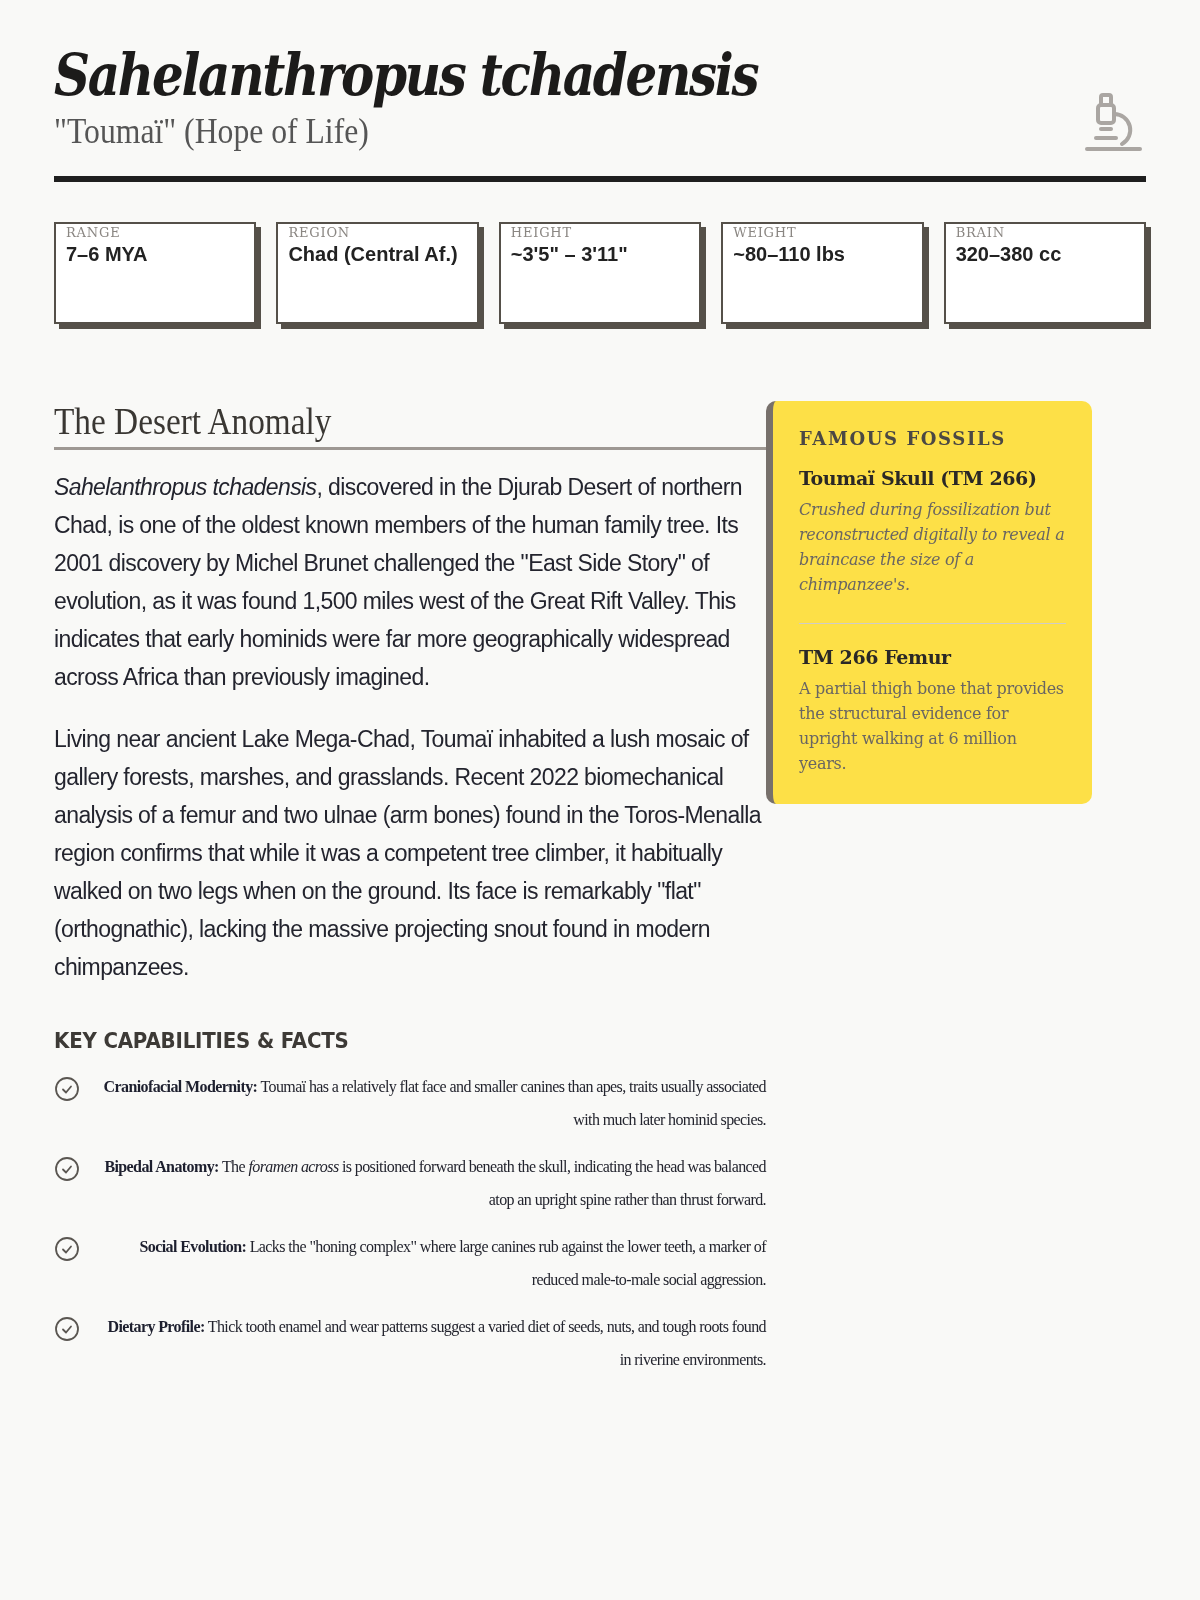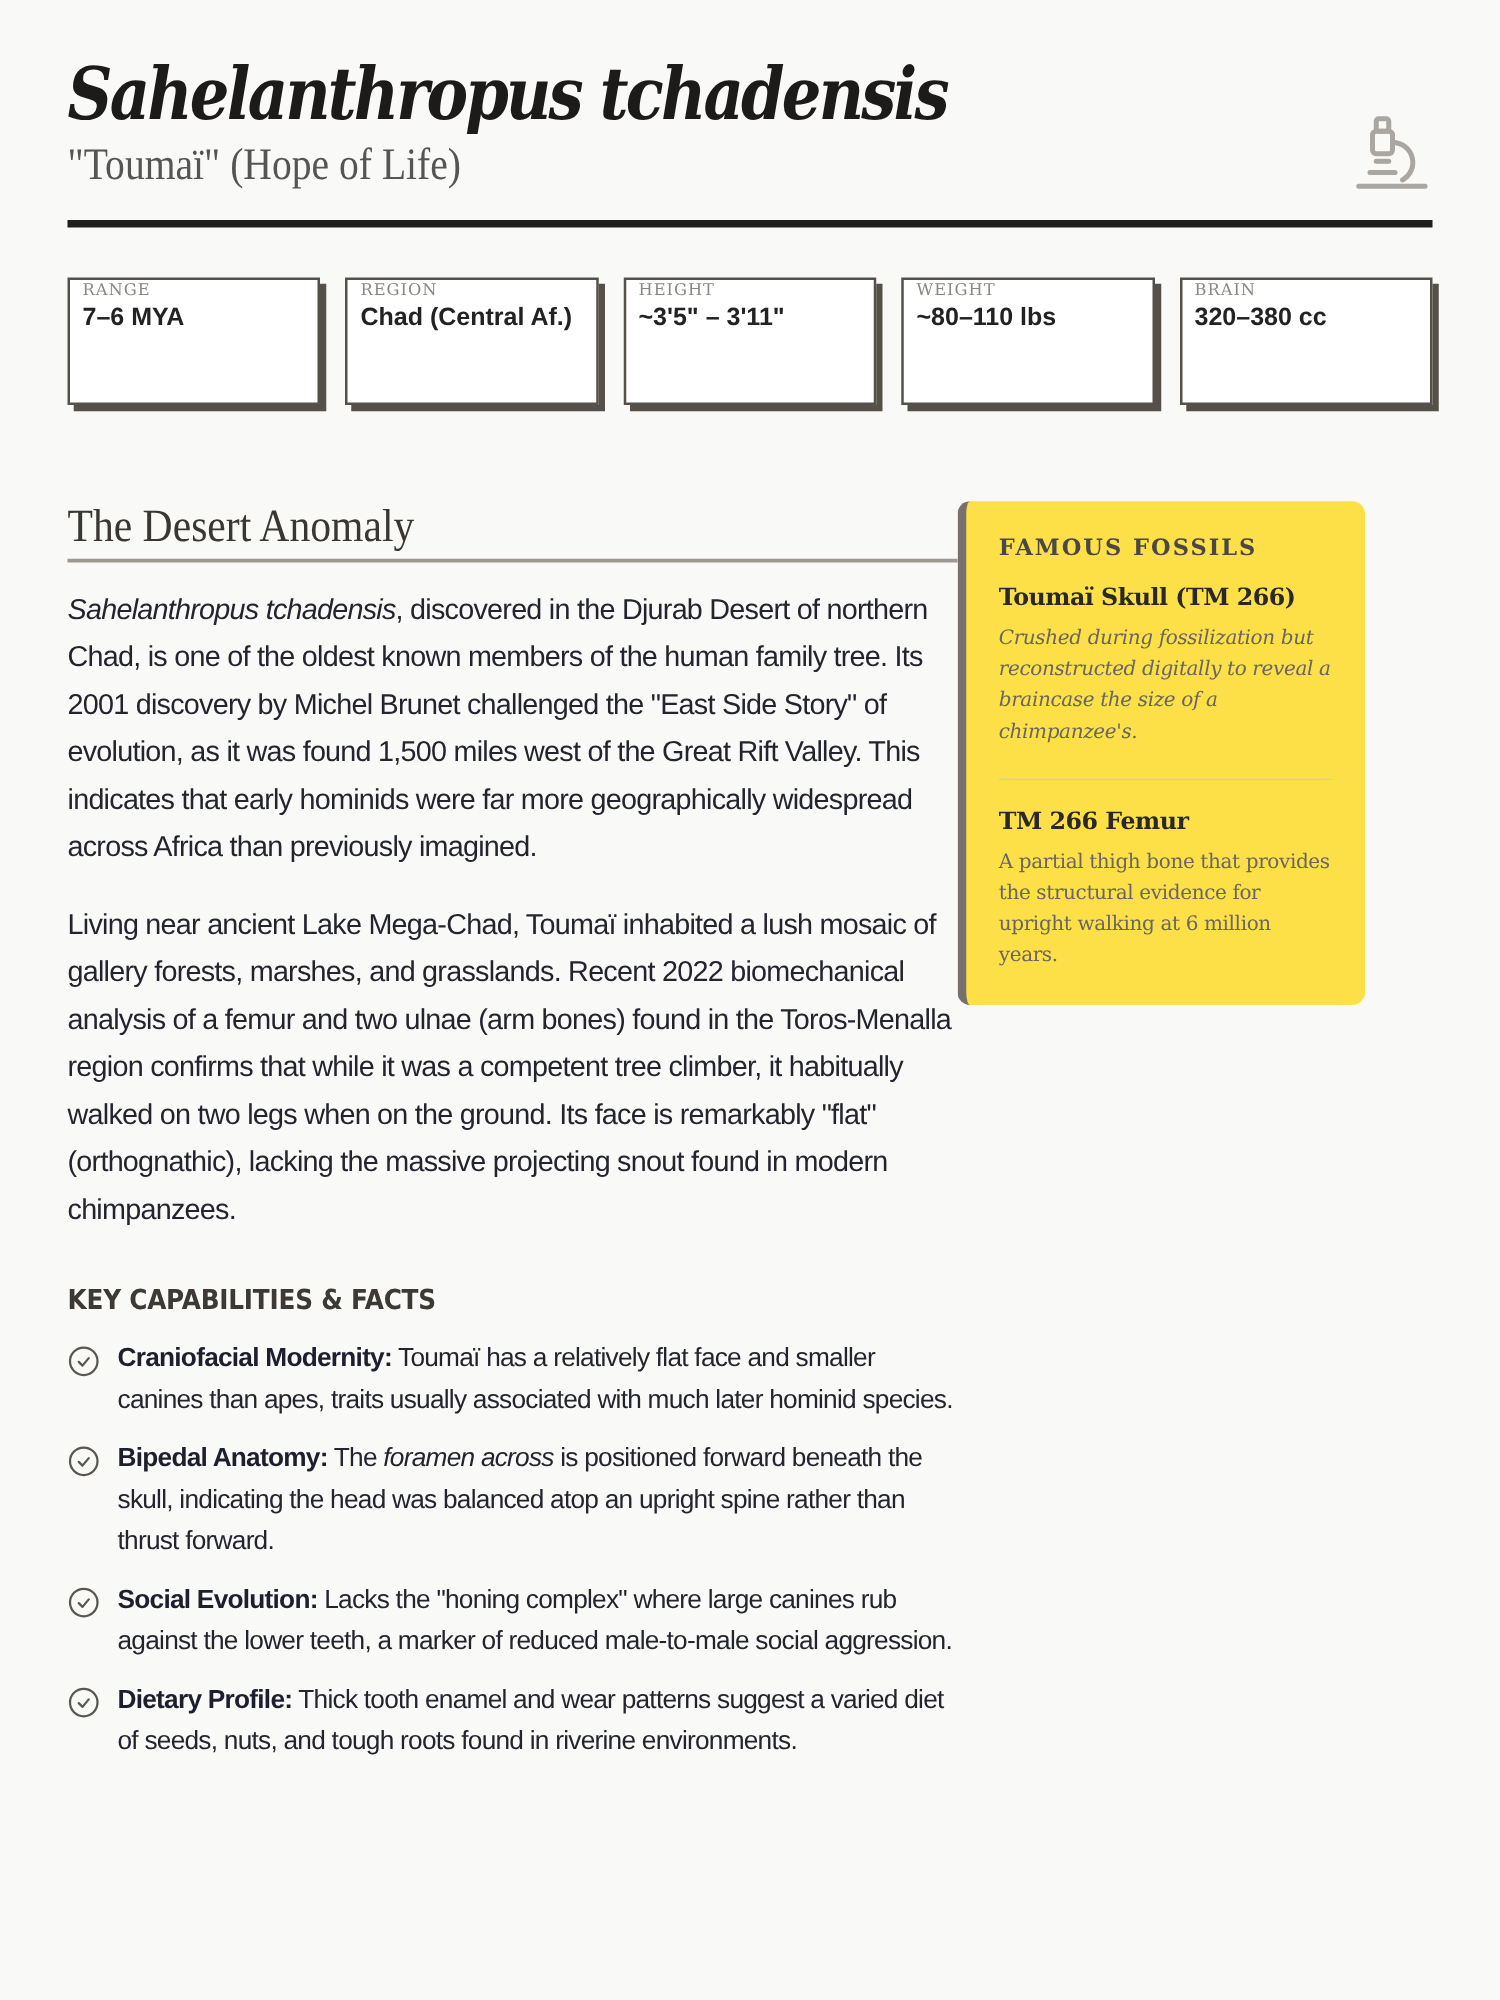--- a/index.html
+++ b/index.html
@@ -72,22 +72,22 @@
   .facts-title {
     margin: 40px 0 0;
     font-family: "DejaVu Sans", sans-serif; font-weight: bold;
     font-size: 22px; line-height: 30px; color: #3d3a36; letter-spacing: -0.2px;
     transform: scaleX(0.9); transform-origin: left center;
   }
   .facts { list-style: none; margin: 14px 0 0; padding: 0; }
   .fact { display: flex; align-items: flex-start; margin-bottom: 14px; }
   .fact-icon { width: 26px; height: 26px; flex: none; margin: 6px 14px 0 0; }
   .fact-text {
-    font-family: Liberation Sans, sans-serif; font-size: 21px; line-height: 33px;
-    color: #23242e; letter-spacing: -0.6px;
+    font-family: Liberation Serif, serif; font-size: 16px; line-height: 33px;
+    color: #23242e; letter-spacing: -0.6px; text-align: right;
   }
   .fact-text b { font-weight: bold; color: #1d1f2e; }
 
   
   .fossil-box {
     position: relative;
     background: #fde047; border-radius: 10px;
     border-left: 7px solid #77706b;
     padding: 26px 26px 28px 26px;
   }

